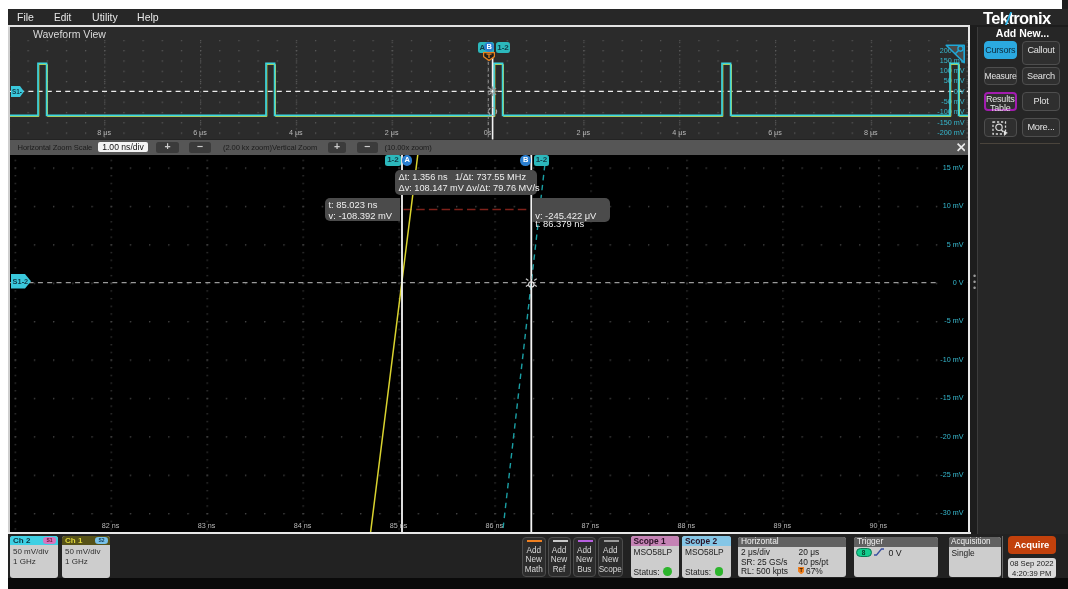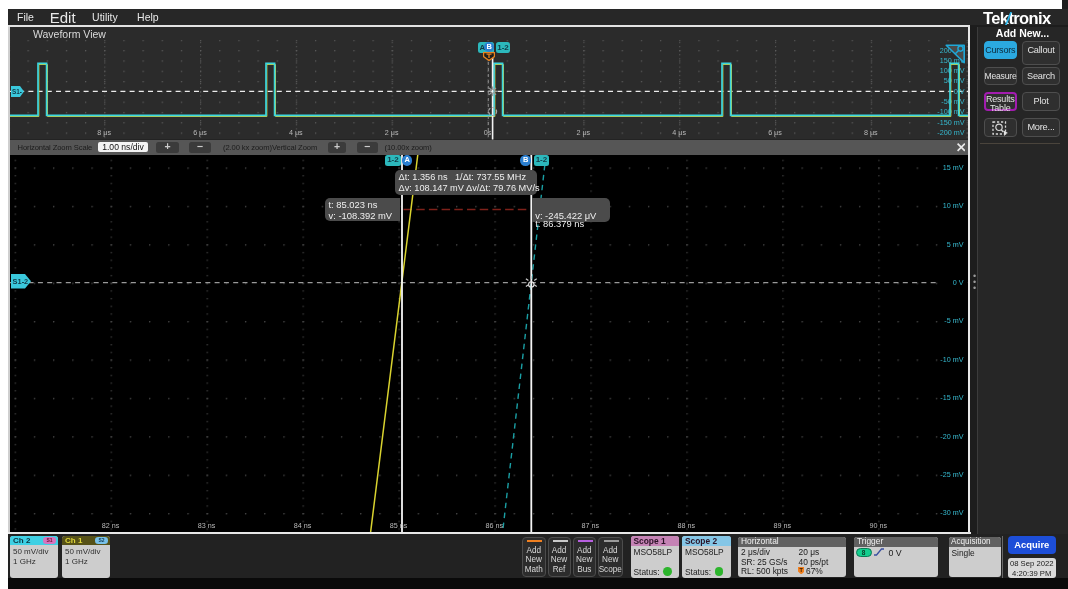--- a/index.html
+++ b/index.html
@@ -6,21 +6,21 @@
 body{font-family:"Liberation Sans",sans-serif;position:relative;}
 .a{position:absolute;}
 </style></head>
 <body>
 
 <div class="a" style="left:8px;top:9px;width:1060px;height:580px;background:#1d1d1d;"></div>
 <div class="a" style="left:1062px;top:0;width:6px;height:9px;background:#1d1d1d;"></div>
 
 <div class="a" style="left:8px;top:9px;width:1060px;height:16px;background:#272727;"></div>
 <div class="a" style="left:0.5px;top:10.5px;width:50px;height:13px;color:#e8e8e8;font-size:10.5px;text-align:center;line-height:13px;">File</div>
-<div class="a" style="left:37.7px;top:10.5px;width:50px;height:13px;color:#e8e8e8;font-size:15px;text-align:center;line-height:13px;">Edit</div>
+<div class="a" style="left:37.7px;top:10.5px;width:50px;height:13px;color:#e8e8e8;font-size:10px;text-align:center;line-height:13px;">Edit</div>
 <div class="a" style="left:79.9px;top:10.5px;width:50px;height:13px;color:#e8e8e8;font-size:10.5px;text-align:center;line-height:13px;">Utility</div>
 <div class="a" style="left:122.9px;top:10.5px;width:50px;height:13px;color:#e8e8e8;font-size:10.5px;text-align:center;line-height:13px;">Help</div>
 <div class="a" style="left:8px;top:25px;width:962px;height:2.2px;background:#e3e3e3;"></div>
 <div class="a" style="left:8px;top:27px;width:2px;height:506px;background:#cfcfcf;"></div>
 <div class="a" style="left:968.3px;top:27px;width:2.2px;height:506px;background:#e8e8e8;"></div>
 <div class="a" style="left:8px;top:532px;width:962.5px;height:2.2px;background:#e8e8e8;"></div>
 <div class="a" style="left:10px;top:27px;width:958.3px;height:13px;background:#2b2b2b;color:#d9d9d9;font-size:10.5px;line-height:14px;"><span style="margin-left:23px;">Waveform View</span></div>
 <svg class="a" style="left:10.0px;top:40.0px;" width="958.3" height="99.5" viewBox="0 0 958.3 99.5">
     <defs>
 <pattern id="ovr" width="19.166" height="10.3" patternUnits="userSpaceOnUse" x="17.51599999999999" y="10.099999999999994">
@@ -246,15 +246,15 @@
 <svg class="a" style="left:19.5px;top:11px;" width="12" height="8" viewBox="0 0 12 8">
       <path d="M1 7 H3.5 L8.5 1 H11" stroke="#3a4fa0" stroke-width="1.3" fill="none"></path>
     </svg>
 <div class="a" style="left:35px;top:10.8px;color:#1a1a1a;font-size:8.8px;">0 V</div>
 </div>
 <div class="a" style="left:948.5px;top:537px;width:52.5px;height:40.2px;background:#cdcdcd;border-radius:3px;overflow:hidden;">
 <div class="a" style="left:0;top:0;width:52.5px;height:9.5px;background:#616161;color:#f2f2f2;font-size:8.2px;line-height:9.5px;"><span style="margin-left:2.5px;">Acquisition</span></div>
 <div class="a" style="left:3px;top:10.5px;color:#1a1a1a;font-size:8.4px;">Single</div>
 </div>
 <div class="a" style="left:1001.6px;top:536px;width:1.4px;height:42px;background:#6a6a6a;"></div>
-<div class="a" style="left:1007.8px;top:536px;width:48px;height:18px;background:#1d4ed8;border-radius:4px;color:#fff;font-size:9.4px;font-weight:bold;text-align:center;line-height:18px;">Acquire</div>
+<div class="a" style="left:1007.8px;top:536px;width:48px;height:18px;background:#c2410c;border-radius:4px;color:#fff;font-size:9.4px;font-weight:bold;text-align:center;line-height:18px;">Acquire</div>
 <div class="a" style="left:1007.5px;top:558px;width:48.5px;height:19.5px;background:#dadada;border-radius:3px;color:#1a1a1a;font-size:7.7px;text-align:center;line-height:9.4px;padding-top:1.3px;">08 Sep 2022<br>4:20:39 PM</div>
 <div class="a" style="left:0;top:0;width:1062px;height:9px;background:#fff;"></div>
 <div class="a" style="left:0;top:9px;width:8px;height:580px;background:#fff;"></div>
 </body></html>

